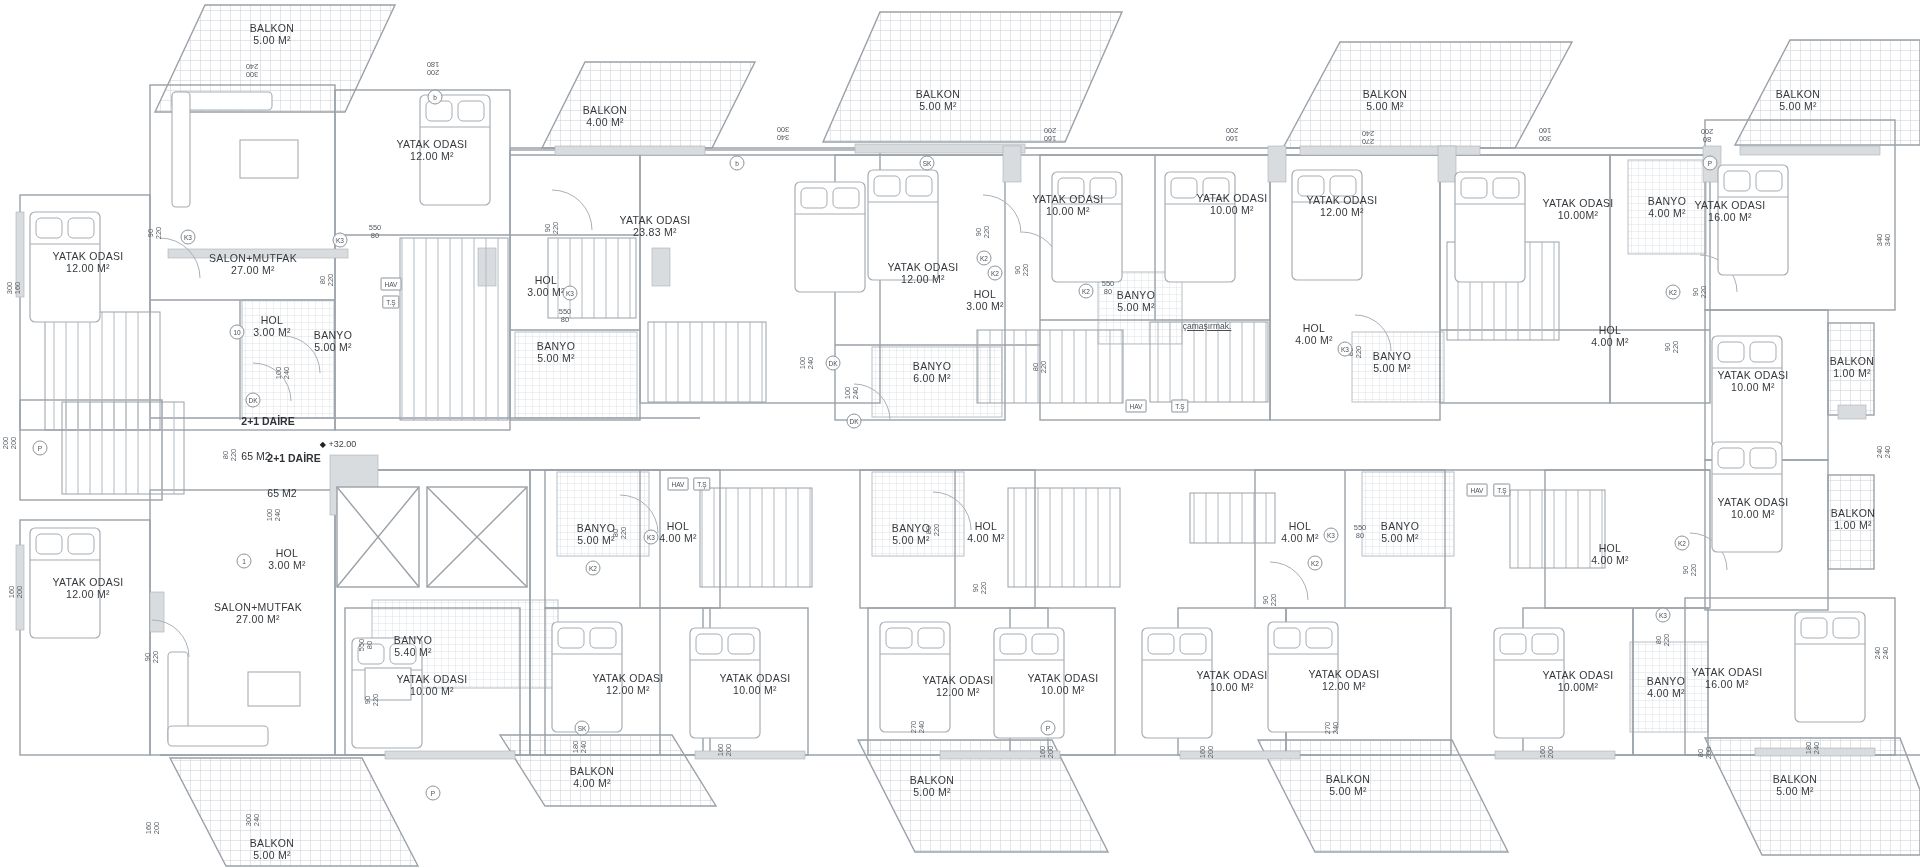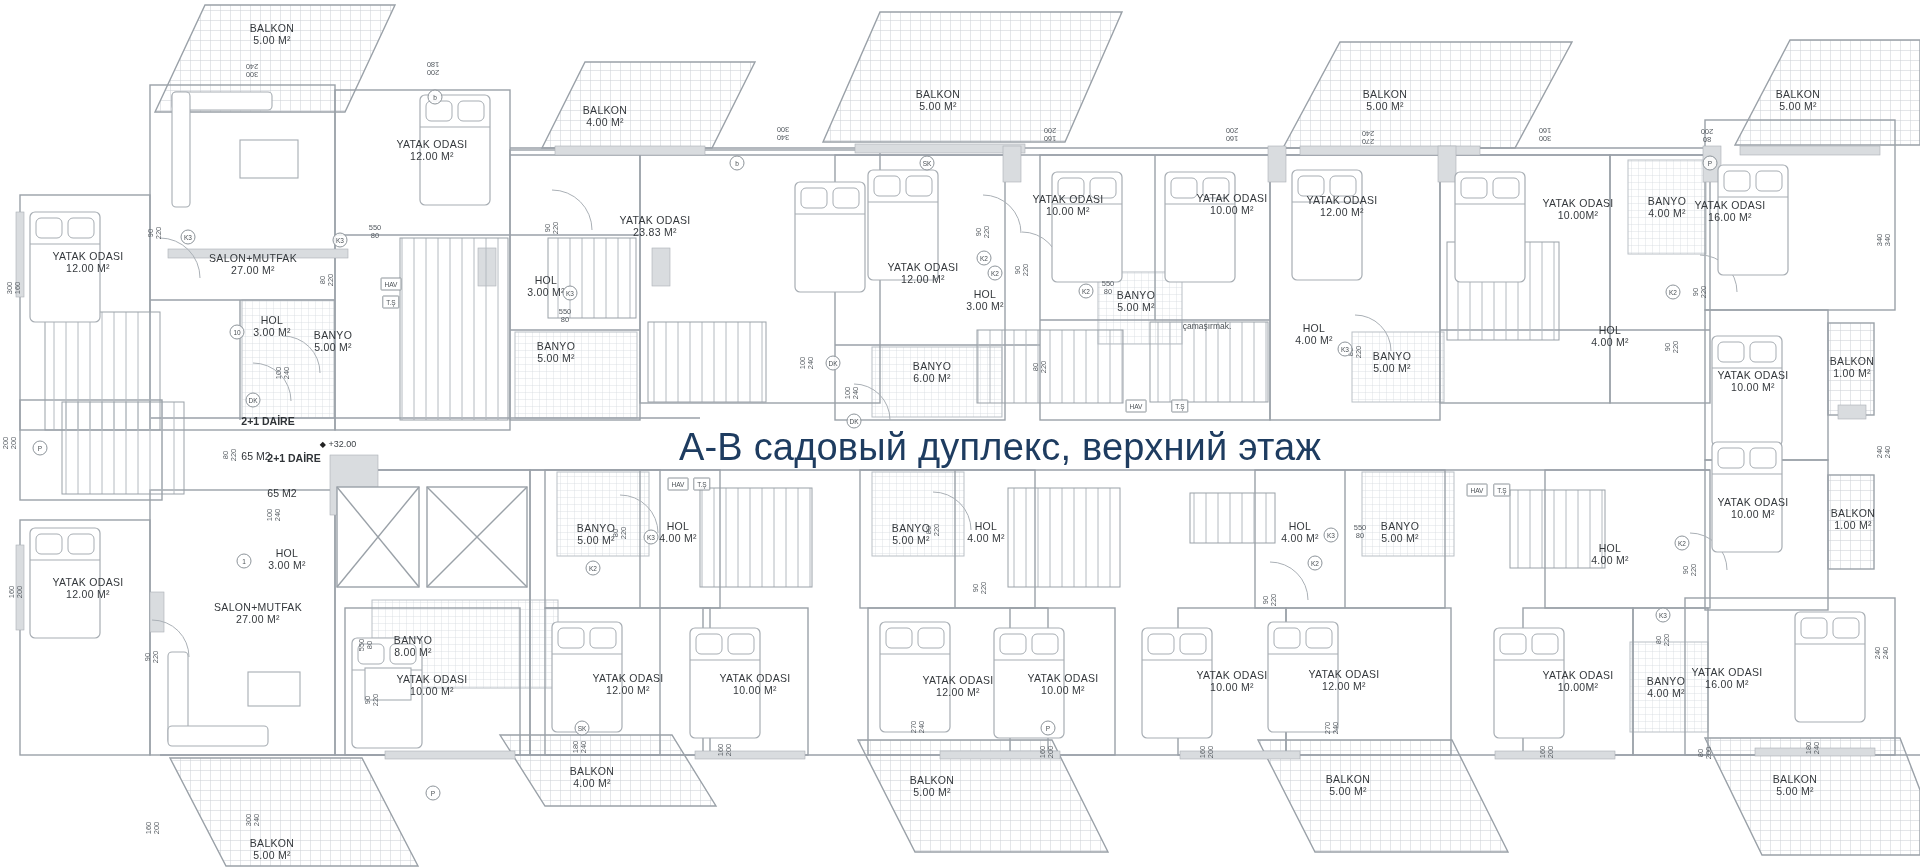--- a/index.html
+++ b/index.html
@@ -27,21 +27,21 @@
   .dim span{display:block;}
   .dim.v{transform:translate(-50%,-50%) rotate(-90deg);}
   .dim.u{transform:translate(-50%,-50%) rotate(180deg);}
   .marker{
     position:absolute;transform:translate(-50%,-50%);
     width:15px;height:15px;border:1px solid #8d949a;border-radius:50%;
     font-size:6.5px;display:flex;align-items:center;justify-content:center;
     color:#4a5055;background:rgba(255,255,255,.85);box-sizing:border-box;
   }
   .marker.b{border-radius:1px;width:auto;height:13px;padding:0 3px;}
-  .misc-text{position:absolute;transform:translate(-50%,-50%);font-size:8.5px;color:#4a5055;white-space:nowrap;}
+  .misc-text{position:absolute;transform:translate(-50%,-50%);font-size:8.5px;color:#4a5055;white-space:nowrap;text-decoration:underline;}
   .elev{position:absolute;transform:translate(-50%,-50%);font-size:9px;color:#3c4146;white-space:nowrap;}
   .elev .sym{font-size:8px;color:#222;}
   #page-title{
     position:absolute;left:1000px;top:447px;transform:translate(-50%,-50%);
     font-size:38px;letter-spacing:.2px;white-space:nowrap;z-index:3;
   }
 </style>
 </head>
 <body>
 
@@ -242,21 +242,20 @@
       <rect x="240" y="140" width="58" height="38"></rect>
       <rect x="168" y="652" width="20" height="92" rx="4"></rect>
       <rect x="168" y="726" width="100" height="20" rx="4"></rect>
       <rect x="248" y="672" width="52" height="34"></rect>
       <rect x="240" y="558" width="46" height="32" transform="translate(125,110)"></rect>
     </g>
   </g>
 </svg>
 
 <div id="labels">
-  <div id="page-title" style="color: rgb(30, 60, 96);">А-В садовый дуплекс, верхний этаж</div>
 <div class="room-label" style="left: 272px; top: 34px;">
     <span class="nm">BALKON</span>
     <span class="ar">5.00 M²</span>
   </div>
     <div class="room-label" style="left: 432px; top: 150px;">
     <span class="nm">YATAK ODASI</span>
     <span class="ar">12.00 M²</span>
   </div>
     <div class="room-label" style="left: 605px; top: 116px;">
     <span class="nm">BALKON</span>
@@ -377,21 +376,21 @@
     <div class="room-label" style="left: 88px; top: 588px;">
     <span class="nm">YATAK ODASI</span>
     <span class="ar">12.00 M²</span>
   </div>
     <div class="room-label" style="left: 258px; top: 613px;">
     <span class="nm">SALON+MUTFAK</span>
     <span class="ar">27.00 M²</span>
   </div>
     <div class="room-label" style="left: 413px; top: 646px;">
     <span class="nm">BANYO</span>
-    <span class="ar">8.00 M²</span>
+    <span class="ar">5.40 M²</span>
   </div>
     <div class="room-label" style="left: 432px; top: 685px;">
     <span class="nm">YATAK ODASI</span>
     <span class="ar">10.00 M²</span>
   </div>
     <div class="room-label" style="left: 596px; top: 534px;">
     <span class="nm">BANYO</span>
     <span class="ar">5.00 M²</span>
   </div>
     <div class="room-label" style="left: 678px; top: 532px;">

